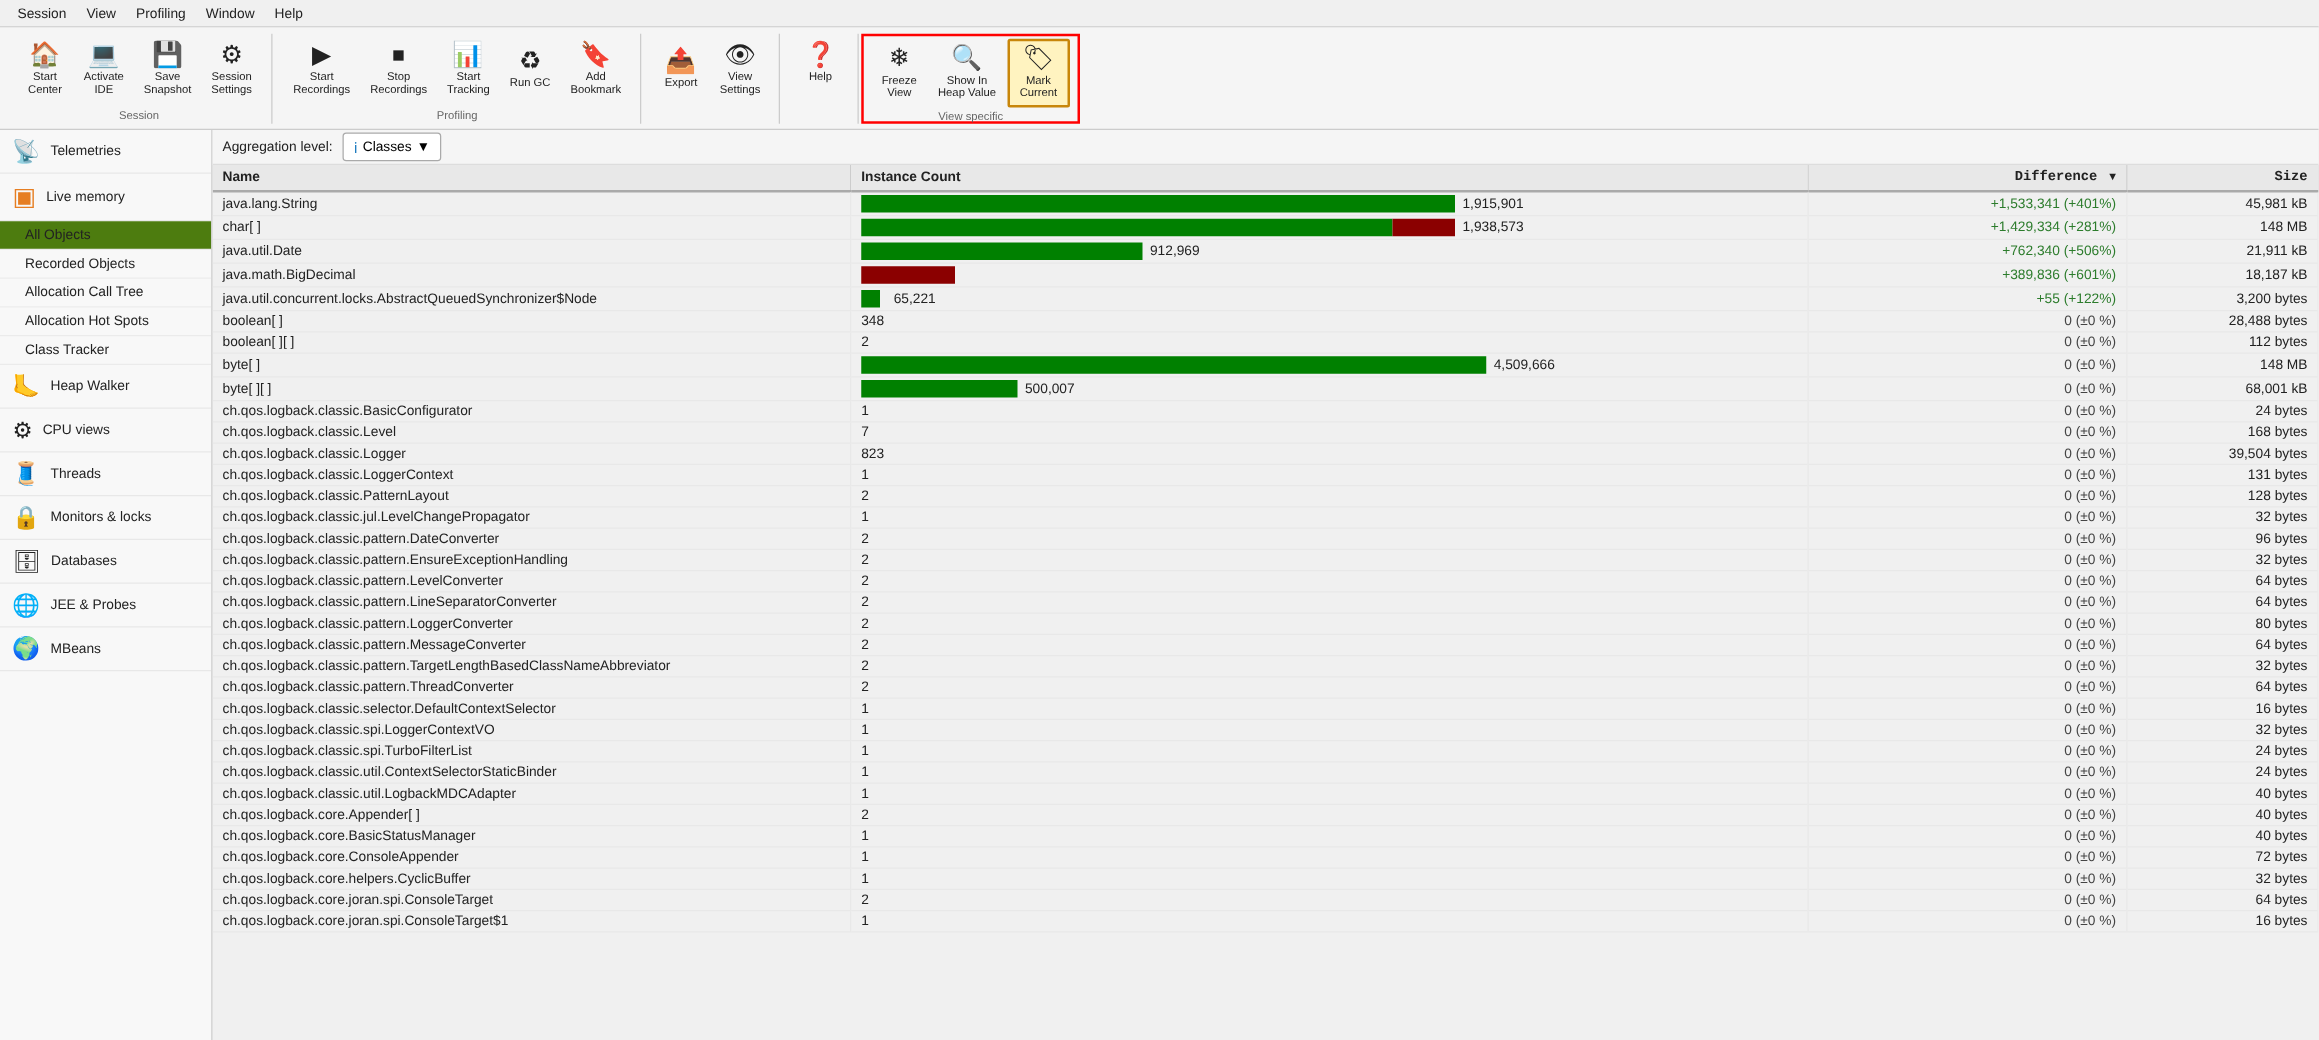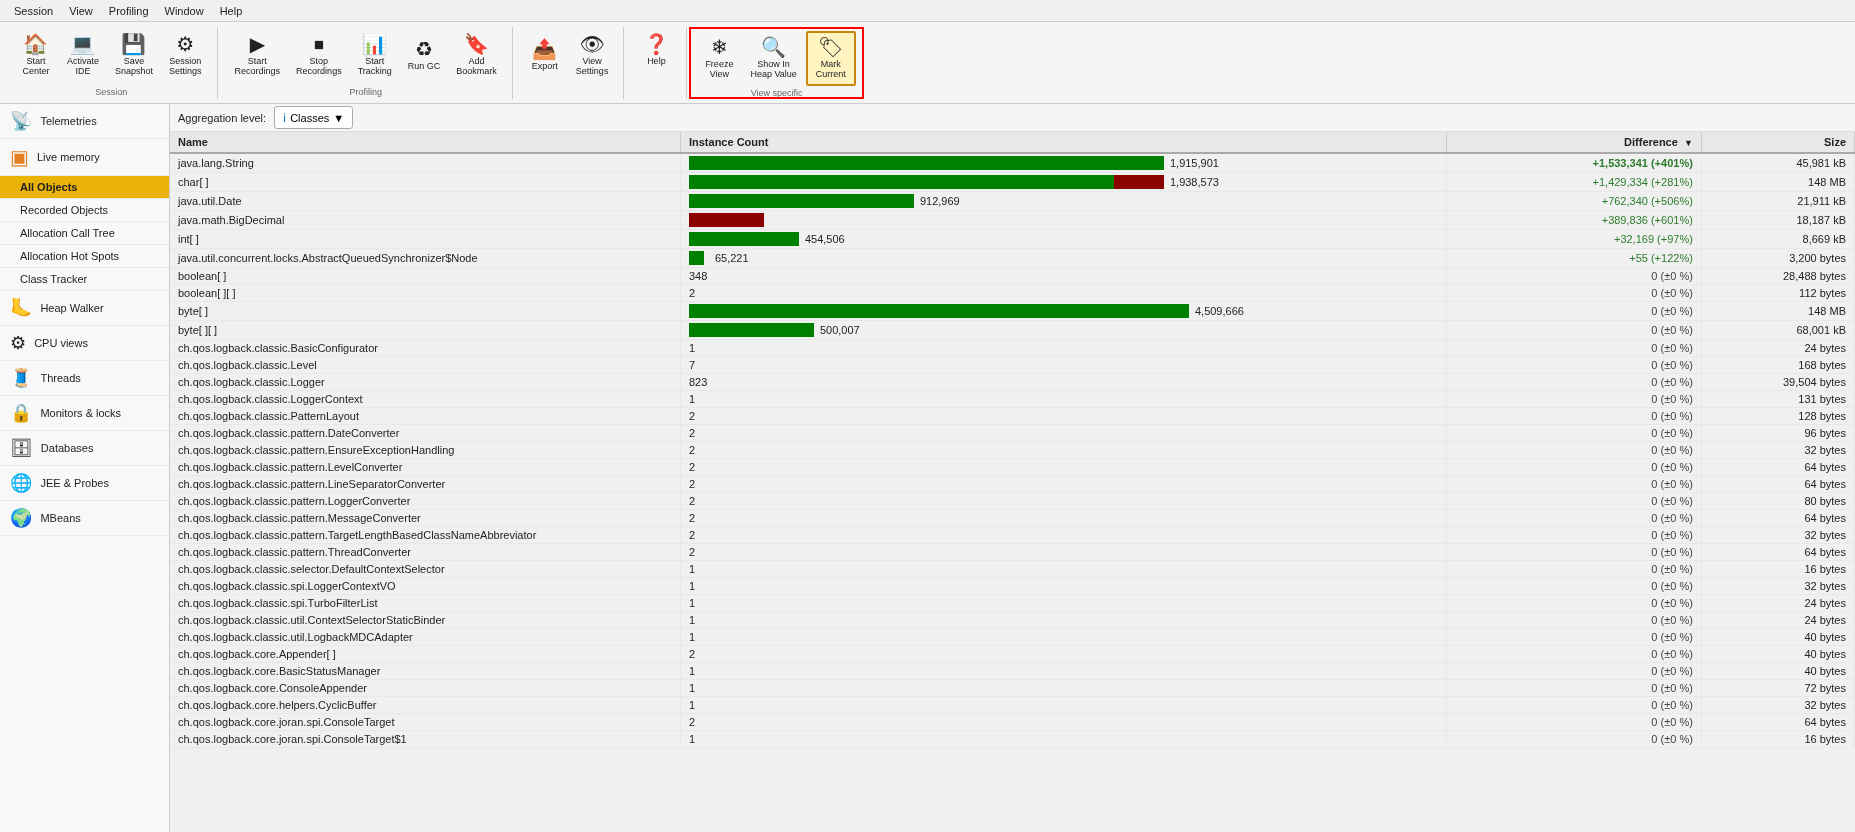--- a/index.html
+++ b/index.html
@@ -100,21 +100,21 @@
     .sidebar-item-label { font-size: 11px; font-weight: 500; }
 
     .sidebar-sub-item {
       display: flex;
       align-items: center;
       padding: 5px 10px 5px 20px;
       cursor: pointer;
       font-size: 11px;
       border-bottom: 1px solid #ebebeb;
     }
-    .sidebar-sub-item.active { background: #eab308; font-weight: bold; }
+    .sidebar-sub-item.active { background: #4d7c0f; font-weight: normal; }
 
     
     .content {
       flex: 1;
       display: flex;
       flex-direction: column;
       overflow: hidden;
     }
 
     
@@ -158,21 +158,21 @@
       z-index: 10;
     }
     thead th {
       padding: 4px 8px;
       text-align: left;
       border-right: 1px solid #ccc;
       border-bottom: 2px solid #aaa;
       font-weight: bold;
       white-space: nowrap;
     }
-    thead th.right { text-align: right; }
+    thead th.right { text-align: right; font-family: Liberation Mono, monospace; }
     tbody tr {
       border-bottom: 1px solid #e8e8e8;
     }
     tbody td {
       padding: 2px 8px;
       border-right: 1px solid #e8e8e8;
       white-space: nowrap;
     }
     tbody td.right { text-align: right; }
     .sort-arrow { font-size: 9px; margin-left: 3px; }
@@ -373,21 +373,21 @@
         <tr>
               <td>java.lang.String</td>
               <td style="min-width: 600px;">
                 <div class="bar-cell">
                   <div style="position: relative; height: 14px; display: inline-flex; align-items: center; min-width: 20px;">
                     <div style="width: 475px; height: 14px; background: rgb(0, 128, 0); display: inline-block;"></div>
                   </div>
                   <span>1,915,901</span>
                 </div>
               </td>
-              <td class="right" style="color: rgb(44, 124, 44); font-weight: bold;">+1,533,341 (+401%)</td>
+              <td class="right" style="color: rgb(44, 124, 44);">+1,533,341 (+401%)</td>
               <td class="right">45,981 kB</td>
             </tr>
             <tr>
               <td>char[ ]</td>
               <td style="min-width: 600px;">
                 <div class="bar-cell">
                   <div style="position: relative; height: 14px; display: inline-flex; align-items: center; min-width: 20px;">
                     <div style="width: 425px; height: 14px; background: rgb(0, 128, 0); display: inline-block;"></div>
                     <div style="width: 50px; height: 14px; background: rgb(139, 0, 0); display: inline-block;"></div>
                   </div>
@@ -417,33 +417,20 @@
                   <div style="position: relative; height: 14px; display: inline-flex; align-items: center; min-width: 20px;">
                     <div style="width: 75px; height: 14px; background: rgb(139, 0, 0); display: inline-block;"></div>
                   </div>
                   <span></span>
                 </div>
               </td>
               <td class="right" style="color: rgb(44, 124, 44);">+389,836 (+601%)</td>
               <td class="right">18,187 kB</td>
             </tr>
             <tr>
-              <td>int[ ]</td>
-              <td style="min-width: 600px;">
-                <div class="bar-cell">
-                  <div style="position: relative; height: 14px; display: inline-flex; align-items: center; min-width: 20px;">
-                    <div style="width: 110px; height: 14px; background: rgb(0, 128, 0); display: inline-block;"></div>
-                  </div>
-                  <span>454,506</span>
-                </div>
-              </td>
-              <td class="right" style="color: rgb(44, 124, 44);">+32,169 (+97%)</td>
-              <td class="right">8,669 kB</td>
-            </tr>
-            <tr>
               <td>java.util.concurrent.locks.AbstractQueuedSynchronizer$Node</td>
               <td style="min-width: 600px;">
                 <div class="bar-cell">
                   <div style="position: relative; height: 14px; display: inline-flex; align-items: center; min-width: 20px;">
                     <div style="width: 15px; height: 14px; background: rgb(0, 128, 0); display: inline-block;"></div>
                   </div>
                   <span>65,221</span>
                 </div>
               </td>
               <td class="right" style="color: rgb(44, 124, 44);">+55 (+122%)</td>
@@ -539,20 +526,30 @@
               <td>ch.qos.logback.classic.PatternLayout</td>
               <td style="min-width: 600px;">
                 <div class="bar-cell">
                   <span>2</span>
                 </div>
               </td>
               <td class="right" style="color: rgb(68, 68, 68);">0 (±0 %)</td>
               <td class="right">128 bytes</td>
             </tr>
             <tr>
+              <td>ch.qos.logback.classic.jul.LevelChangePropagator</td>
+              <td style="min-width: 600px;">
+                <div class="bar-cell">
+                  <span>1</span>
+                </div>
+              </td>
+              <td class="right" style="color: rgb(68, 68, 68);">0 (±0 %)</td>
+              <td class="right">32 bytes</td>
+            </tr>
+            <tr>
               <td>ch.qos.logback.classic.pattern.DateConverter</td>
               <td style="min-width: 600px;">
                 <div class="bar-cell">
                   <span>2</span>
                 </div>
               </td>
               <td class="right" style="color: rgb(68, 68, 68);">0 (±0 %)</td>
               <td class="right">96 bytes</td>
             </tr>
             <tr>

